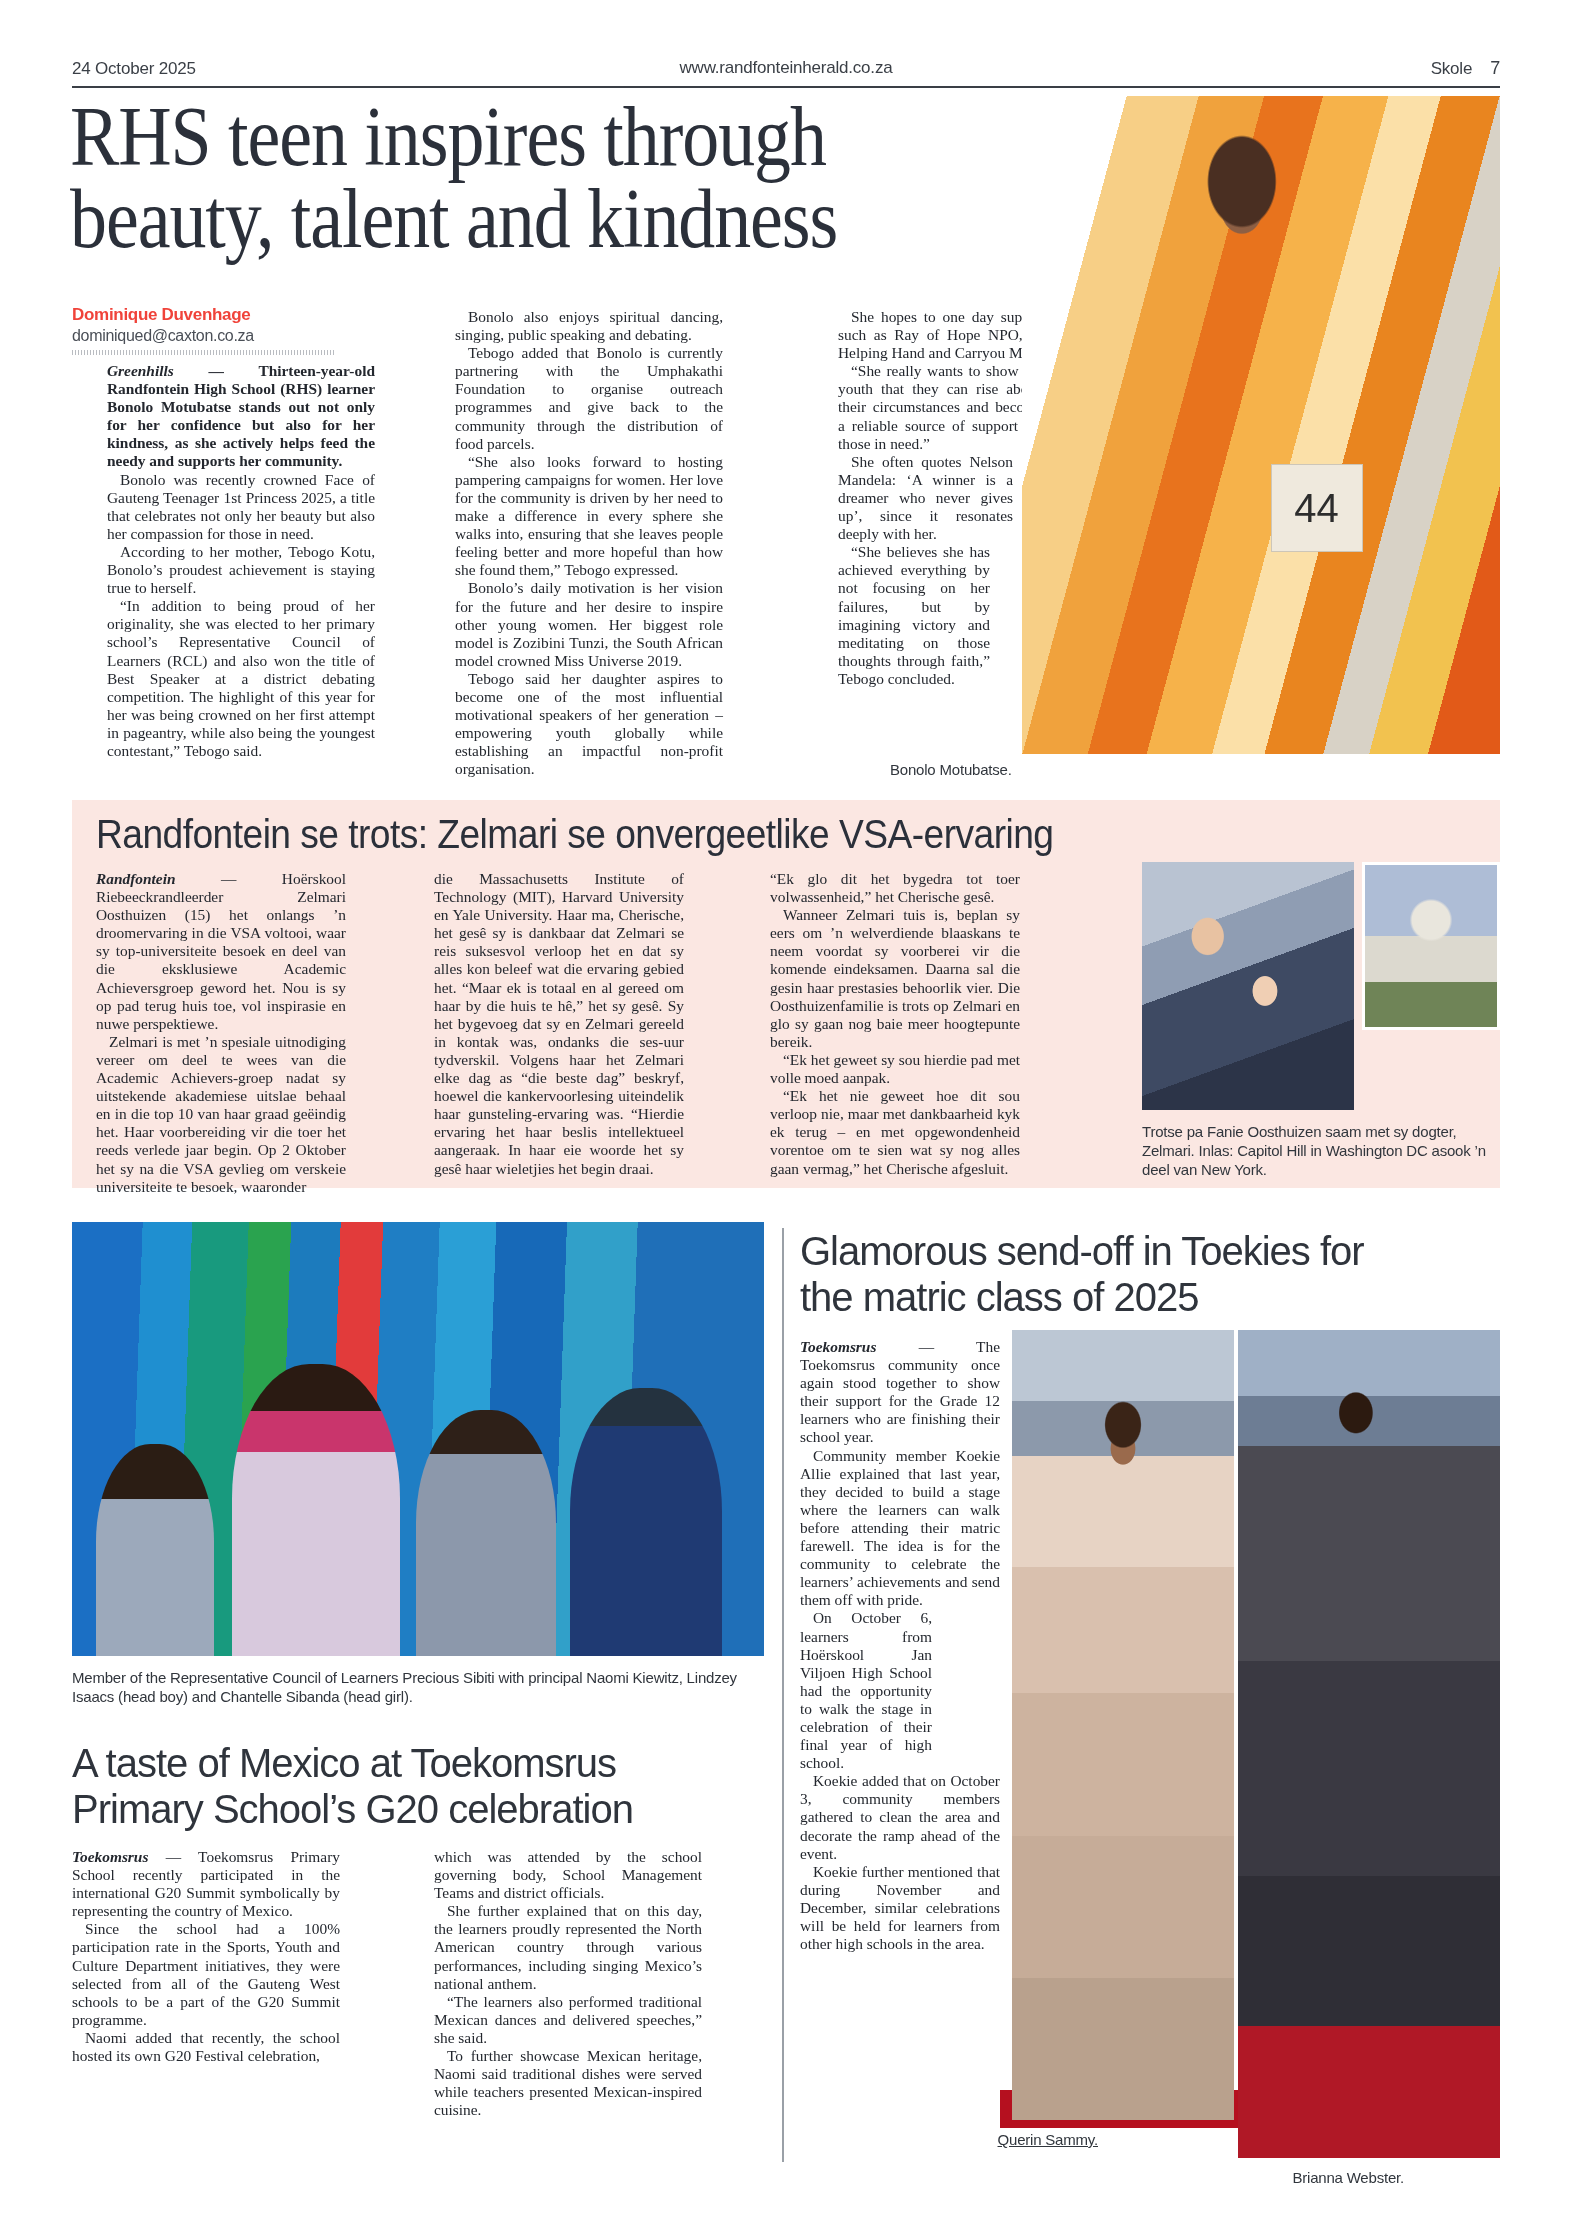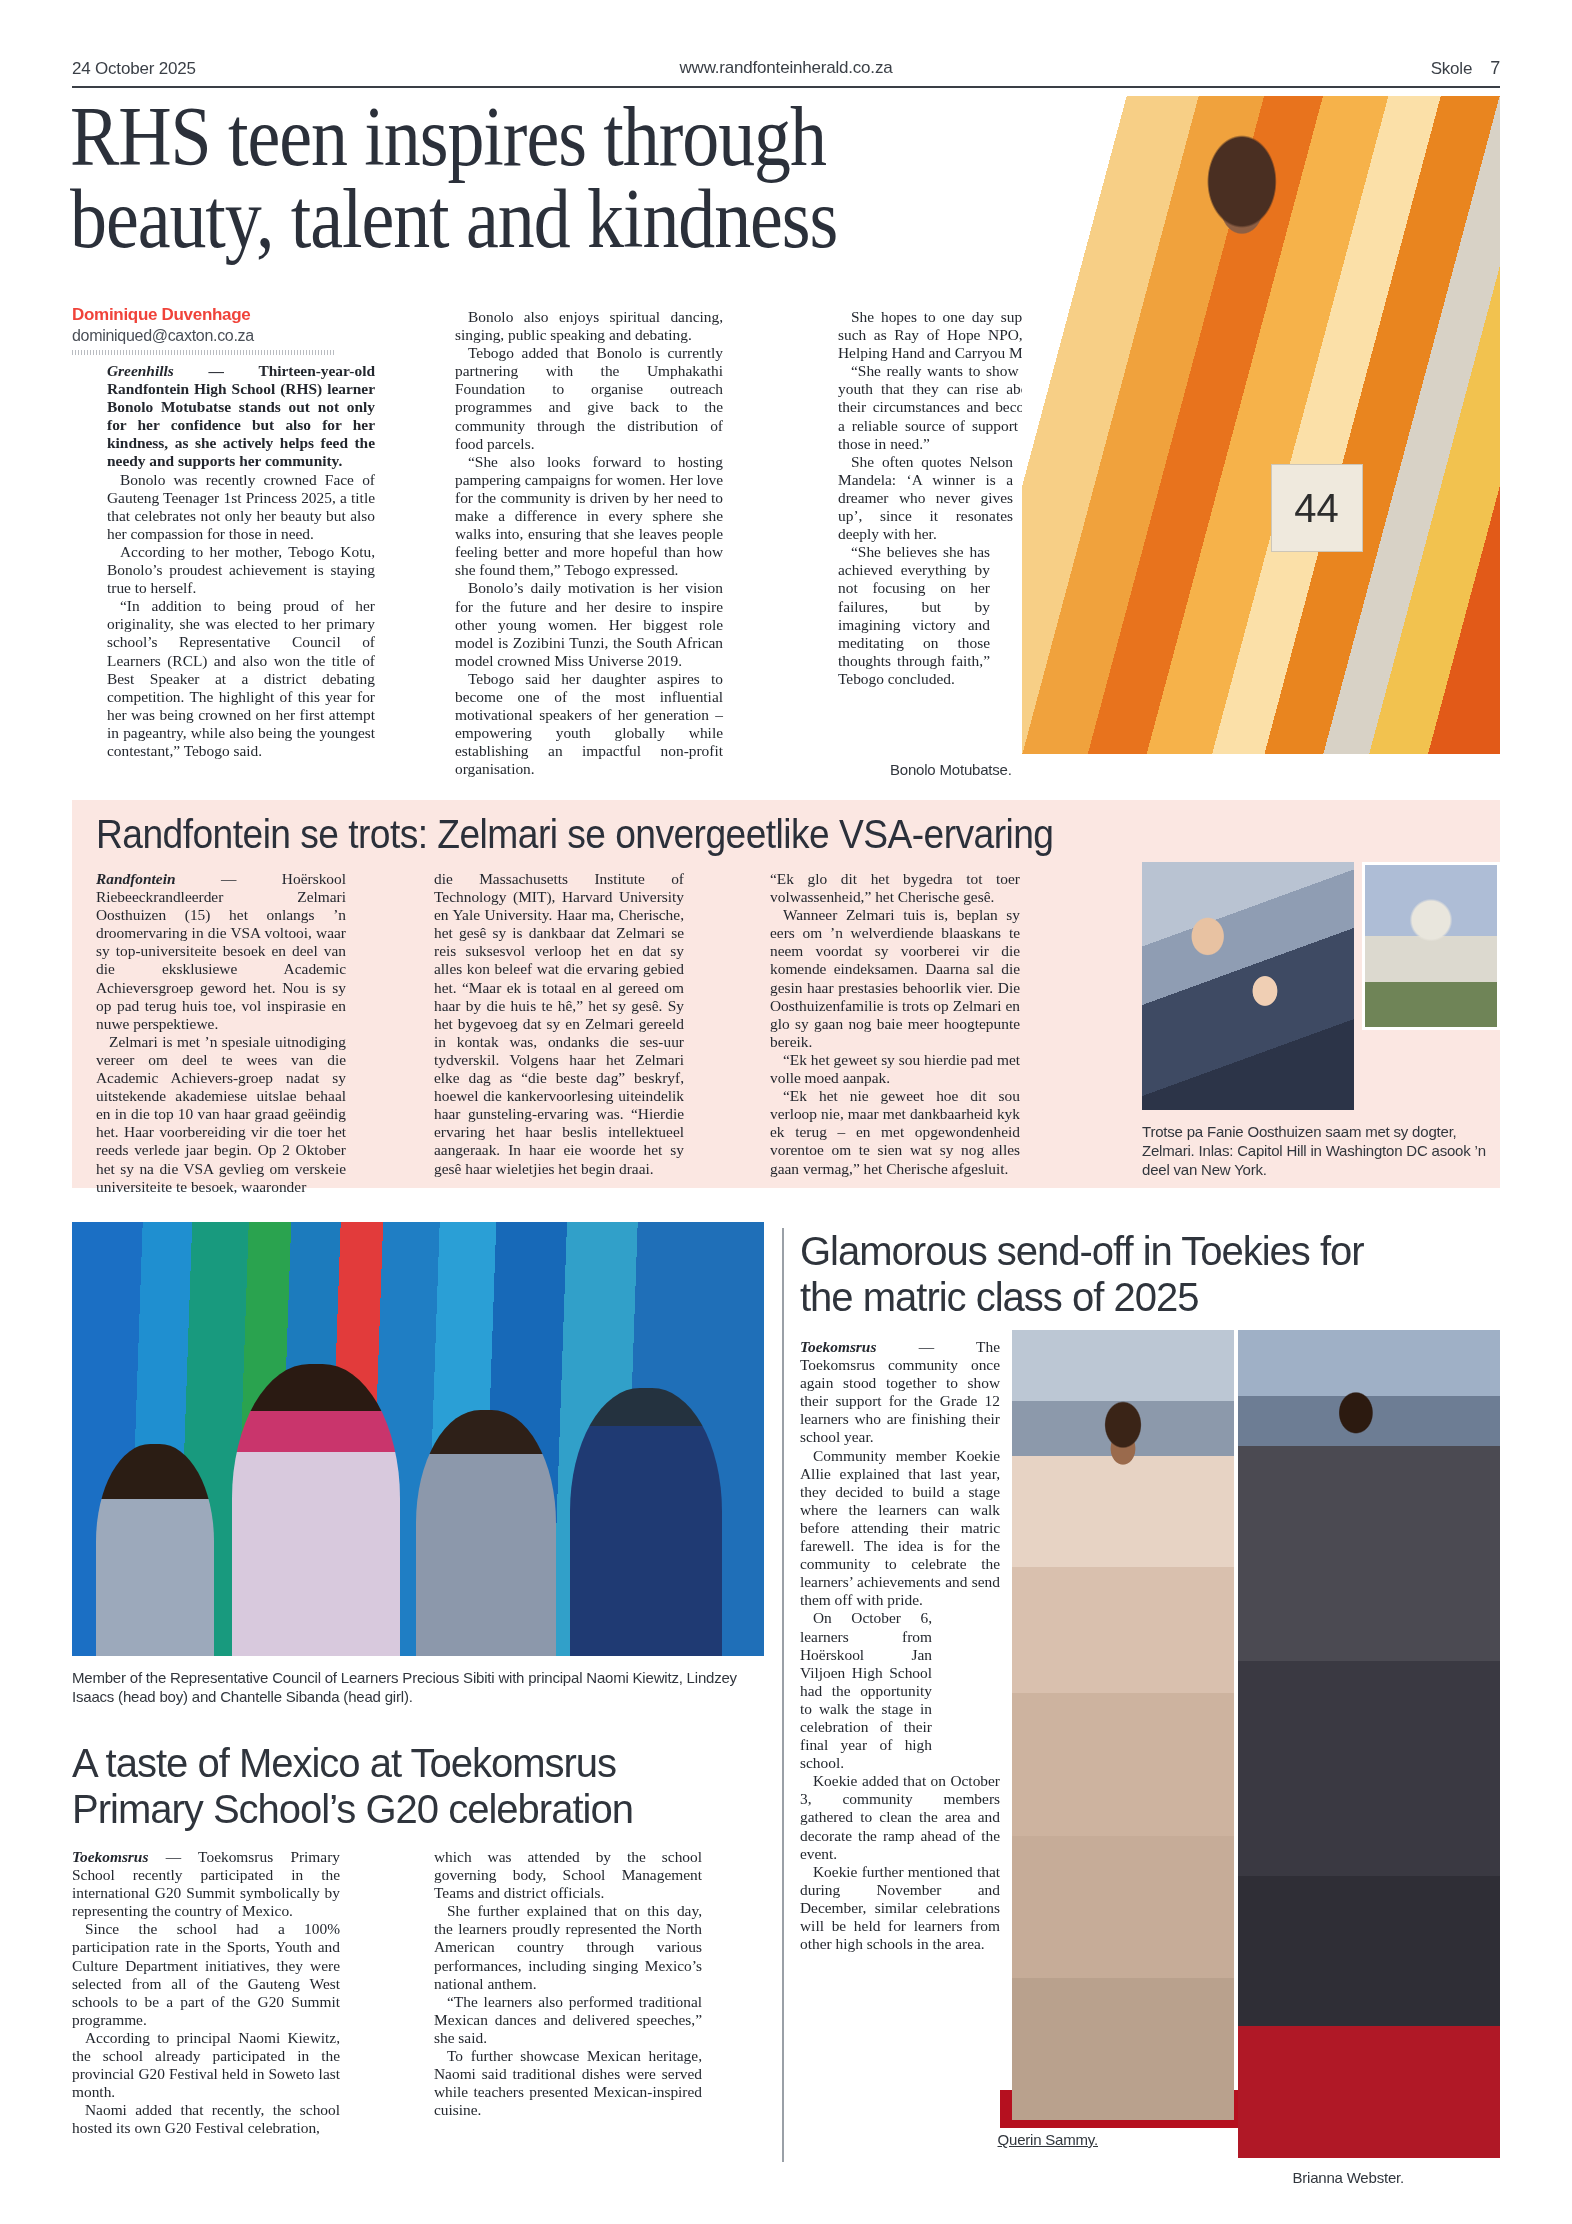--- a/index.html
+++ b/index.html
@@ -239,21 +239,20 @@
     <div>A taste of Mexico at Toekomsrus</div>
     <div>Primary School’s G20 celebration</div>
   </div>
 
   <div class="col" style="left:72px; top:1848px; width:268px;">
     <p class="noindent">
       <span class="dateline">Toekomsrus</span>
       <span>— Toekomsrus Primary School recently participated in the international G20 Summit symbolically by representing the country of Mexico.</span>
     </p>
     <p>Since the school had a 100% participation rate in the Sports, Youth and Culture Department initiatives, they were selected from all of the Gauteng West schools to be a part of the G20 Summit programme.</p>
-    <p>According to principal Naomi Kiewitz, the school already participated in the provincial G20 Festival held in Soweto last month.</p>
     <p>Naomi added that recently, the school hosted its own G20 Festival celebration,</p>
   </div>
 
   <div class="col" style="left:434px; top:1848px; width:268px;">
     <p class="noindent">which was attended by the school governing body, School Management Teams and district officials.</p>
     <p>She further explained that on this day, the learners proudly represented the North American country through various performances, including singing Mexico’s national anthem.</p>
     <p>“The learners also performed traditional Mexican dances and delivered speeches,” she said.</p>
     <p>To further showcase Mexican heritage, Naomi said traditional dishes were served while teachers presented Mexican-inspired cuisine.</p>
   </div>
 

